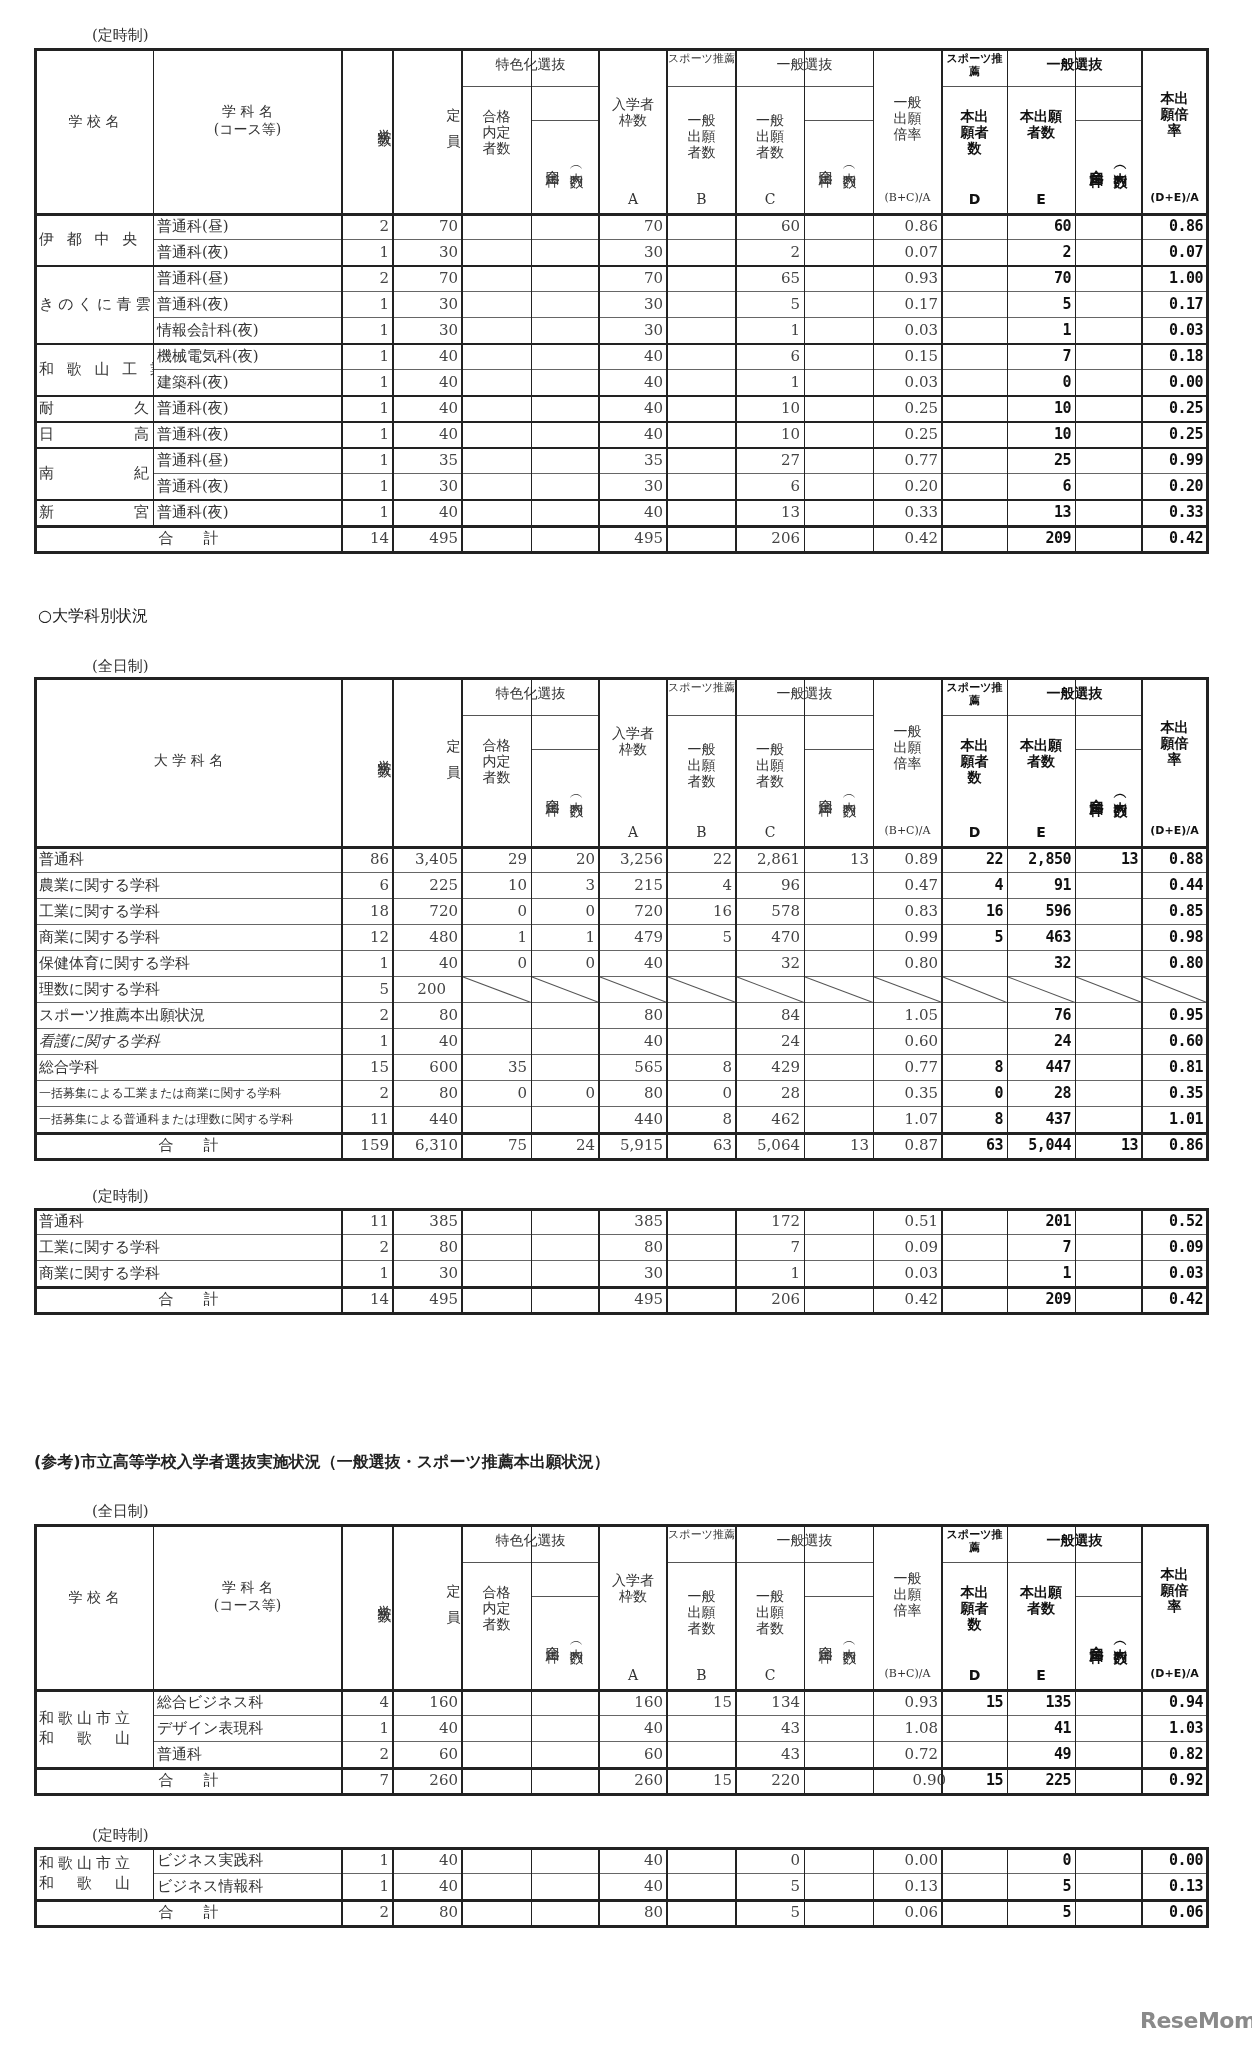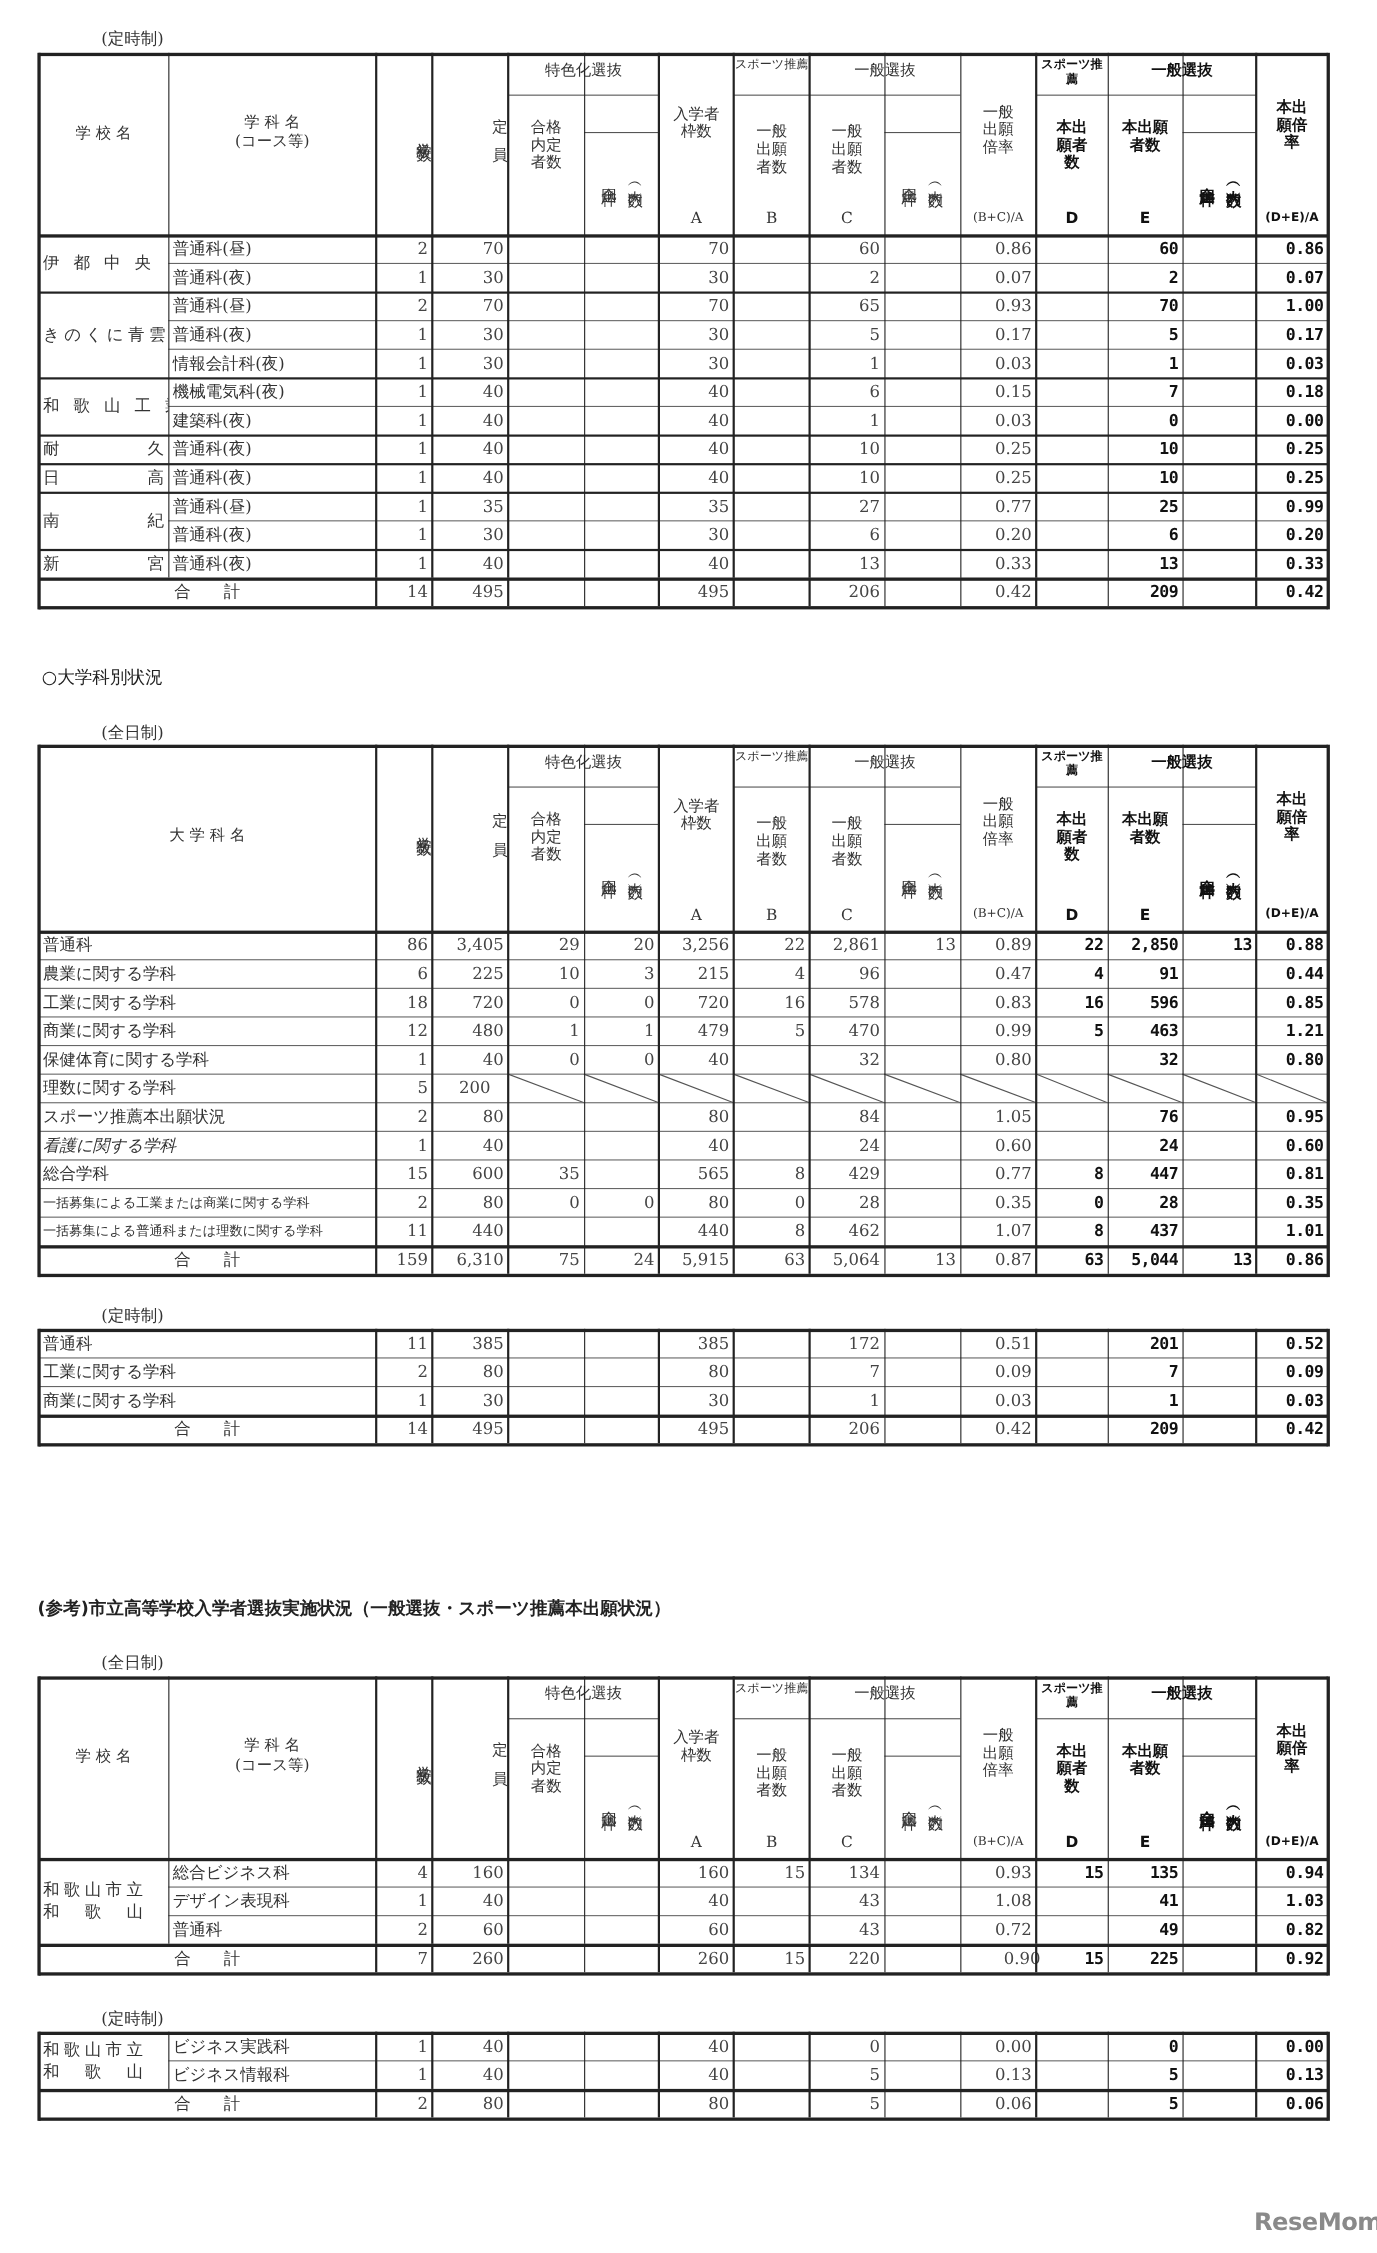--- a/index.html
+++ b/index.html
@@ -417,21 +417,21 @@
     <div class="cell num" style="left: 427px; width: 69px; top: 247px; height: 26px; line-height: 26px;">1</div>
     <div class="cell num" style="left: 496px; width: 68px; top: 247px; height: 26px; line-height: 26px;">1</div>
     <div class="cell num" style="left: 564px; width: 68px; top: 247px; height: 26px; line-height: 26px;">479</div>
     <div class="cell num" style="left: 632px; width: 69px; top: 247px; height: 26px; line-height: 26px;">5</div>
     <div class="cell num" style="left: 701px; width: 68px; top: 247px; height: 26px; line-height: 26px;">470</div>
     <div class="cell num" style="left: 769px; width: 69px; top: 247px; height: 26px; line-height: 26px;"></div>
     <div class="cell num" style="left: 838px; width: 69px; top: 247px; height: 26px; line-height: 26px;">0.99</div>
     <div class="cell num bold" style="left: 907px; width: 65px; top: 247px; height: 26px; line-height: 26px;">5</div>
     <div class="cell num bold" style="left: 972px; width: 68px; top: 247px; height: 26px; line-height: 26px;">463</div>
     <div class="cell num bold" style="left: 1040px; width: 67px; top: 247px; height: 26px; line-height: 26px;"></div>
-    <div class="cell num bold" style="left: 1107px; width: 65px; top: 247px; height: 26px; line-height: 26px;">1.21</div>
+    <div class="cell num bold" style="left: 1107px; width: 65px; top: 247px; height: 26px; line-height: 26px;">0.98</div>
     <div class="vline" style="left: 0px; top: 273px; width: 1172px; height: 1px; background: rgb(102, 102, 102);"></div>
     <div class="cell" style="left: 0px; top: 273px; width: 1172px; height: 26px;"></div>
     <div class="cell txt" style="left: 0px; width: 307px; top: 273px; height: 26px; line-height: 26px;">保健体育に関する学科</div>
     <div class="cell num" style="left: 307px; width: 51px; top: 273px; height: 26px; line-height: 26px;">1</div>
     <div class="cell num" style="left: 358px; width: 69px; top: 273px; height: 26px; line-height: 26px;">40</div>
     <div class="cell num" style="left: 427px; width: 69px; top: 273px; height: 26px; line-height: 26px;">0</div>
     <div class="cell num" style="left: 496px; width: 68px; top: 273px; height: 26px; line-height: 26px;">0</div>
     <div class="cell num" style="left: 564px; width: 68px; top: 273px; height: 26px; line-height: 26px;">40</div>
     <div class="cell num" style="left: 632px; width: 69px; top: 273px; height: 26px; line-height: 26px;"></div>
     <div class="cell num" style="left: 701px; width: 68px; top: 273px; height: 26px; line-height: 26px;">32</div>

